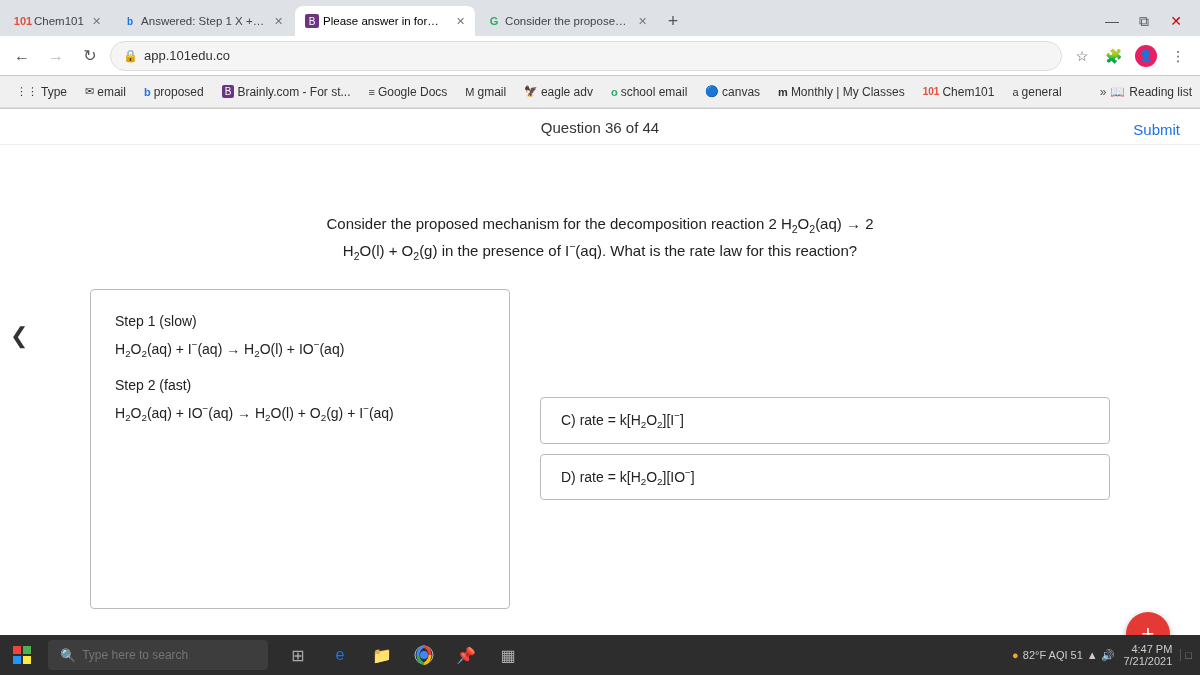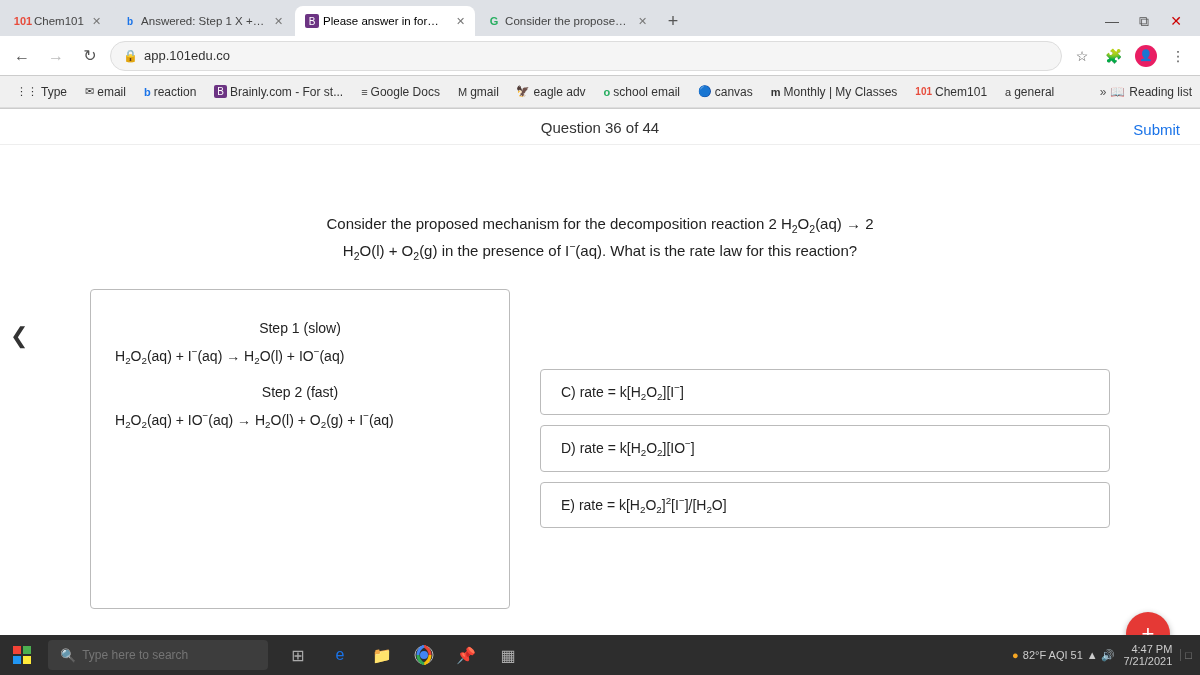--- a/index.html
+++ b/index.html
@@ -66,21 +66,21 @@
     .question-text { text-align: center; font-size: 15px; color: #222; line-height: 1.6; margin-bottom: 24px; margin-top: 47px; }
 
     
     .question-layout { display: flex; gap: 30px; padding: 0 30px; }
 
     
     .mechanism-box {
       border: 1px solid #bbb; border-radius: 4px; padding: 20px 24px; width: 420px; min-height: 320px;
       flex-shrink: 0; font-size: 14px; color: #222;
     }
-    .step-label { text-align: center; font-size: 14px; margin-bottom: 10px; margin-top: 10px; }
+    .step-label { text-align: left; font-size: 14px; margin-bottom: 10px; margin-top: 3px; }
     .step-equation { font-size: 14px; margin: 6px 0 18px 0; }
 
     
     .answer-choices { display: flex; flex-direction: column; gap: 10px; flex: 1; justify-content: center; }
     .answer-choice {
       border: 1px solid #bbb; border-radius: 4px; padding: 12px 20px; font-size: 14px; color: #222;
       cursor: pointer; background: #fff; min-width: 340px;
     }
 
     
@@ -161,21 +161,21 @@
     <div class="bookmark-item">
       <span class="bookmark-favicon">⋮⋮</span>
       <span>Type</span>
     </div>
     <div class="bookmark-item">
       <span class="bookmark-favicon">✉</span>
       <span>email</span>
     </div>
     <div class="bookmark-item">
       <span class="bookmark-favicon" style="color:#1a73e8; font-weight:bold;">b</span>
-      <span>reaction</span>
+      <span>proposed</span>
     </div>
     <div class="bookmark-item">
       <span class="bookmark-favicon" style="background:#6c3483; color:#fff; padding:1px 3px; border-radius:2px; font-size:10px;">B</span>
       <span>Brainly.com - For st...</span>
     </div>
     <div class="bookmark-item">
       <span class="bookmark-favicon">≡</span>
       <span>Google Docs</span>
     </div>
     <div class="bookmark-item">
@@ -244,23 +244,20 @@
         </div>
       </div>
 
       <div class="answer-choices">
         <div class="answer-choice">
           C) rate = k[H<sub>2</sub>O<sub>2</sub>][I<sup>−</sup>]
         </div>
         <div class="answer-choice">
           D) rate = k[H<sub>2</sub>O<sub>2</sub>][IO<sup>−</sup>]
         </div>
-        <div class="answer-choice">
-          E) rate = k[H<sub>2</sub>O<sub>2</sub>]<sup>2</sup>[I<sup>−</sup>]/[H<sub>2</sub>O]
-        </div>
       </div>
 
     </div>
   </div>
 
   <div class="fab">+</div>
 
 </div>
 
 <div class="taskbar">

